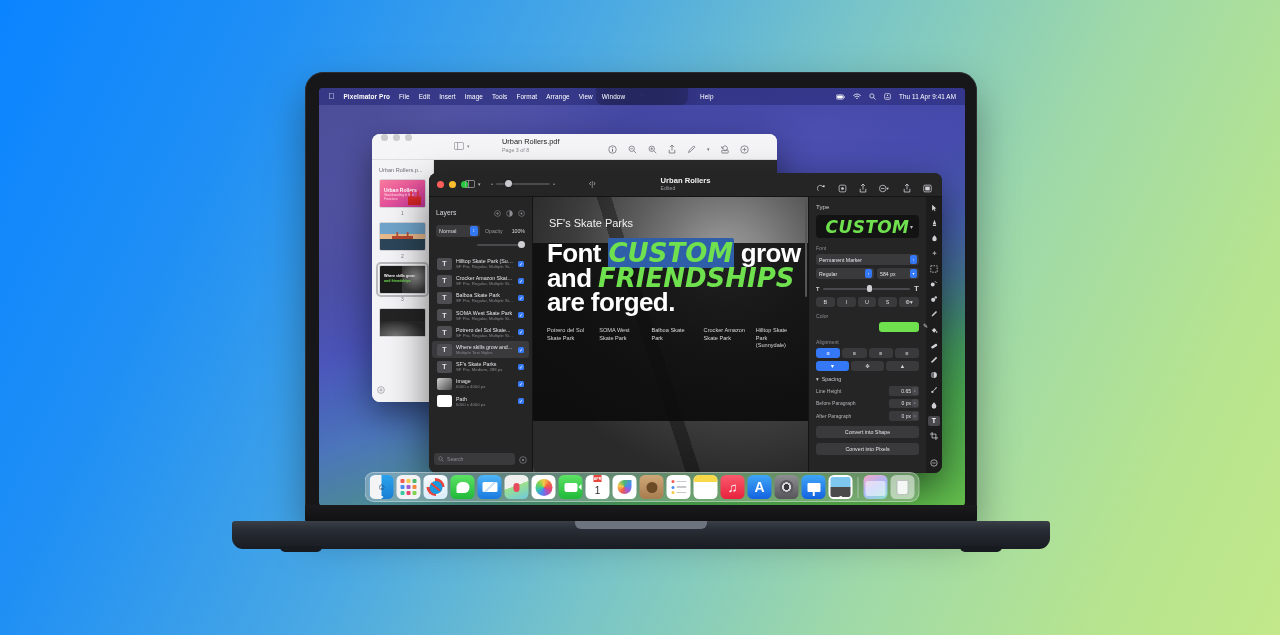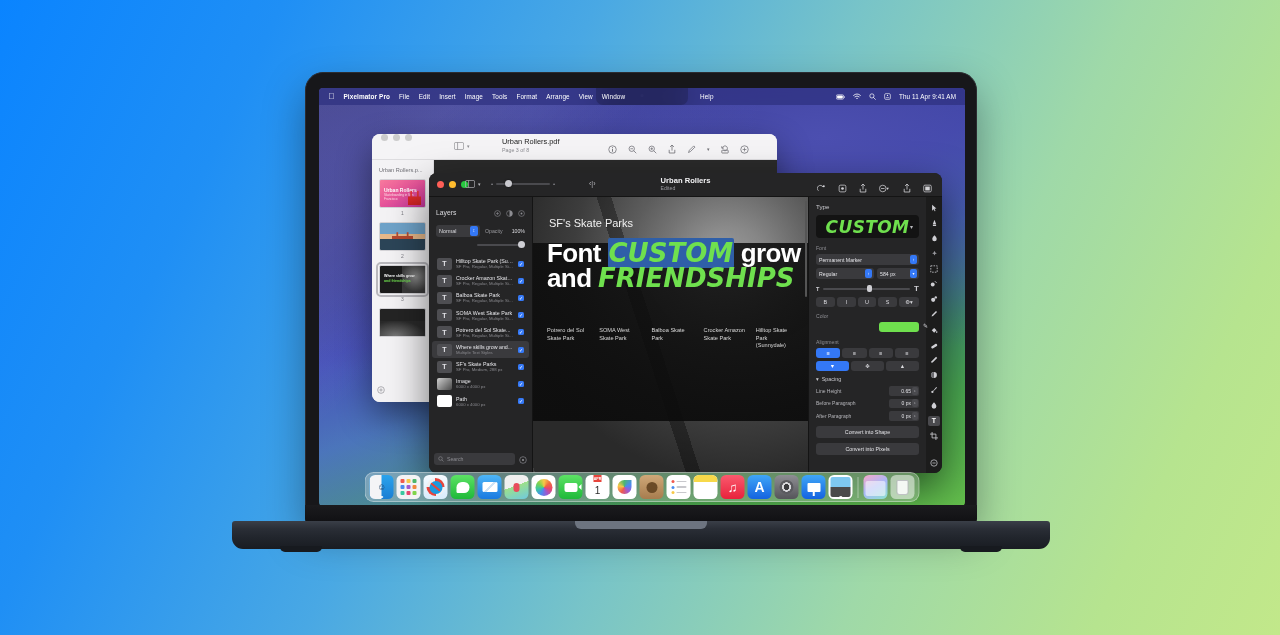--- a/index.html
+++ b/index.html
@@ -657,20 +657,21 @@
 
           <div class="canvas">
             <div class="photo"></div>
             <div class="photo-arc"></div>
             <div class="photo-streak"></div>
             <div class="canvas-dark"></div>
             <div class="cv-kicker">SF's Skate Parks</div>
             <div class="cv-head">
               <span>Font </span><span class="mk hl">CUSTOM</span><span> grow</span><br>
               <span>and </span><span class="mk">FRIENDSHIPS</span><br>
+              <span>are forged.</span>
             </div>
             <div class="cv-parks">
               <span class="park">Potrero del Sol Skate Park</span>
               <span class="park">SOMA West Skate Park</span>
               <span class="park">Balboa Skate Park</span>
               <span class="park">Crocker Amazon Skate Park</span>
               <span class="park">Hilltop Skate Park (Sunnydale)</span>
             </div>
             <div class="canvas-scroll"></div>
           </div>

